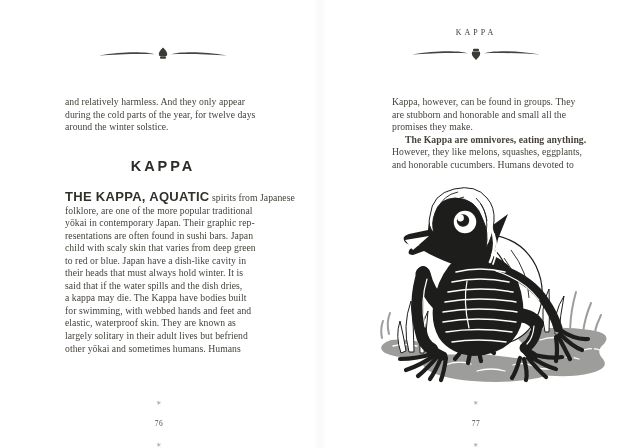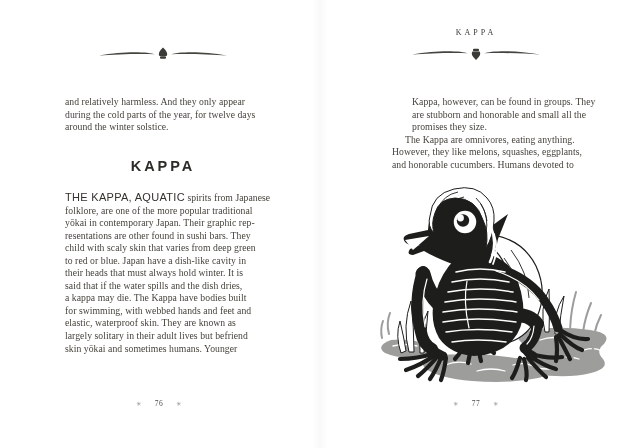--- a/index.html
+++ b/index.html
@@ -8,36 +8,36 @@
     overflow:hidden;font-family:"Liberation Serif",serif;
   }
   
   #gutter{position:absolute;left:312px;top:0;width:16px;height:448px;
     background:linear-gradient(90deg,rgba(0,0,0,0) 0%,rgba(0,0,0,0.025) 50%,rgba(0,0,0,0) 100%);}
   .abs{position:absolute;}
   
   .bodycol{color:#46433c;font-size:9.7px;line-height:12.55px;letter-spacing:0.05px;}
   .tline{white-space:nowrap;}
   .lead-caps{
-    font-family:"Liberation Sans",sans-serif;font-weight:400;font-size:11px;
+    font-family:"Liberation Sans",sans-serif;font-weight:700;font-size:13px;
     color:#33312c;letter-spacing:0.3px;
   }
   .lead-rest{color:#46433c;}
   h1.chapter{
     margin:0;font-family:"Liberation Sans",sans-serif;font-weight:700;
     font-size:14.5px;letter-spacing:3px;color:#2e2c28;text-align:center;
   }
   .running-head{
     font-family:"Liberation Serif",serif;font-size:8px;letter-spacing:3px;
     color:#3c3a36;text-align:center;
   }
-  .indent-first > div:first-child{text-indent:13px;}
+  .indent-first > div:first-child{text-indent:13px;font-weight:bold;}
   .folio{
     display:flex;justify-content:center;align-items:center;gap:13px;
-    font-size:7.5px;color:#4d4b46;letter-spacing:0.5px;
+    font-size:7.5px;color:#4d4b46;letter-spacing:0.5px;flex-direction:column;
   }
   .folio .orn{font-size:6px;color:#8a8a86;font-family:"DejaVu Sans",sans-serif;}
   svg{display:block;}
 </style>
 </head>
 <body>
 
 <div id="spread">
   <div id="gutter"></div>
 
@@ -62,30 +62,30 @@
 
     <h1 class="chapter abs" style="left:65px;top:158px;width:196px;">KAPPA</h1>
 
     <div class="abs bodycol" style="left:65px;top:191px;width:200px;">
       <div class="tline">
         <span class="lead-caps">THE KAPPA, AQUATIC</span><span class="lead-rest"> spirits from Japanese</span>
       </div>
       <div>
           <div class="tline">folklore, are one of the more popular traditional</div>
           <div class="tline">yōkai in contemporary Japan. Their graphic rep-</div>
-          <div class="tline">resentations are other found in sushi bars. They</div>
+          <div class="tline">resentations are often found in sushi bars. Japan</div>
           <div class="tline">child with scaly skin that varies from deep green</div>
           <div class="tline">to red or blue. Japan have a dish-like cavity in</div>
           <div class="tline">their heads that must always hold winter. It is</div>
           <div class="tline">said that if the water spills and the dish dries,</div>
           <div class="tline">a kappa may die. The Kappa have bodies built</div>
           <div class="tline">for swimming, with webbed hands and feet and</div>
           <div class="tline">elastic, waterproof skin. They are known as</div>
           <div class="tline">largely solitary in their adult lives but befriend</div>
-          <div class="tline">skin yōkai and sometimes humans. Younger</div>
+          <div class="tline">other yōkai and sometimes humans. Humans</div>
         </div>
     </div>
 
     <div class="folio abs" style="left:109px;top:399px;width:100px;">
       <span class="orn">✳</span>
       <span>76</span>
       <span class="orn">✳</span>
     </div>
   </div>
 
@@ -97,24 +97,24 @@
       <svg width="132" height="16" viewBox="0 0 132 16">
         <path d="M2,8.5 C28,3.5 52,5 58,7.2 C40,6.6 18,7.4 2,8.5 Z" fill="#454540"></path>
         <path d="M130,8.5 C104,3.5 80,5 74,7.2 C92,6.6 114,7.4 130,8.5 Z" fill="#454540"></path>
         <g fill="#3a3a36">
           <path d="M66,14 Q72,8.5 69.6,5.5 L62.4,5.5 Q60,8.5 66,14 Z"></path>
           <rect x="63" y="2.7" width="6" height="2.6" rx="1"></rect>
         </g>
       </svg>
     </div>
 
-    <div class="abs bodycol" style="left:72px;top:96px;width:200px;margin-left:20px;">
+    <div class="abs bodycol" style="left:72px;top:96px;width:200px;">
         <div class="tline">Kappa, however, can be found in groups. They</div>
         <div class="tline">are stubborn and honorable and small all the</div>
-        <div class="tline">promises they size.</div>
+        <div class="tline">promises they make.</div>
       </div>
     <div class="abs bodycol indent-first" style="left:72px;top:133.6px;width:200px;">
         <div class="tline">The Kappa are omnivores, eating anything.</div>
         <div class="tline">However, they like melons, squashes, eggplants,</div>
         <div class="tline">and honorable cucumbers. Humans devoted to</div>
       </div>
 
     <div class="abs" style="left:57px;top:182px;">
       <svg width="237" height="206" viewBox="0 0 237 206">
 

